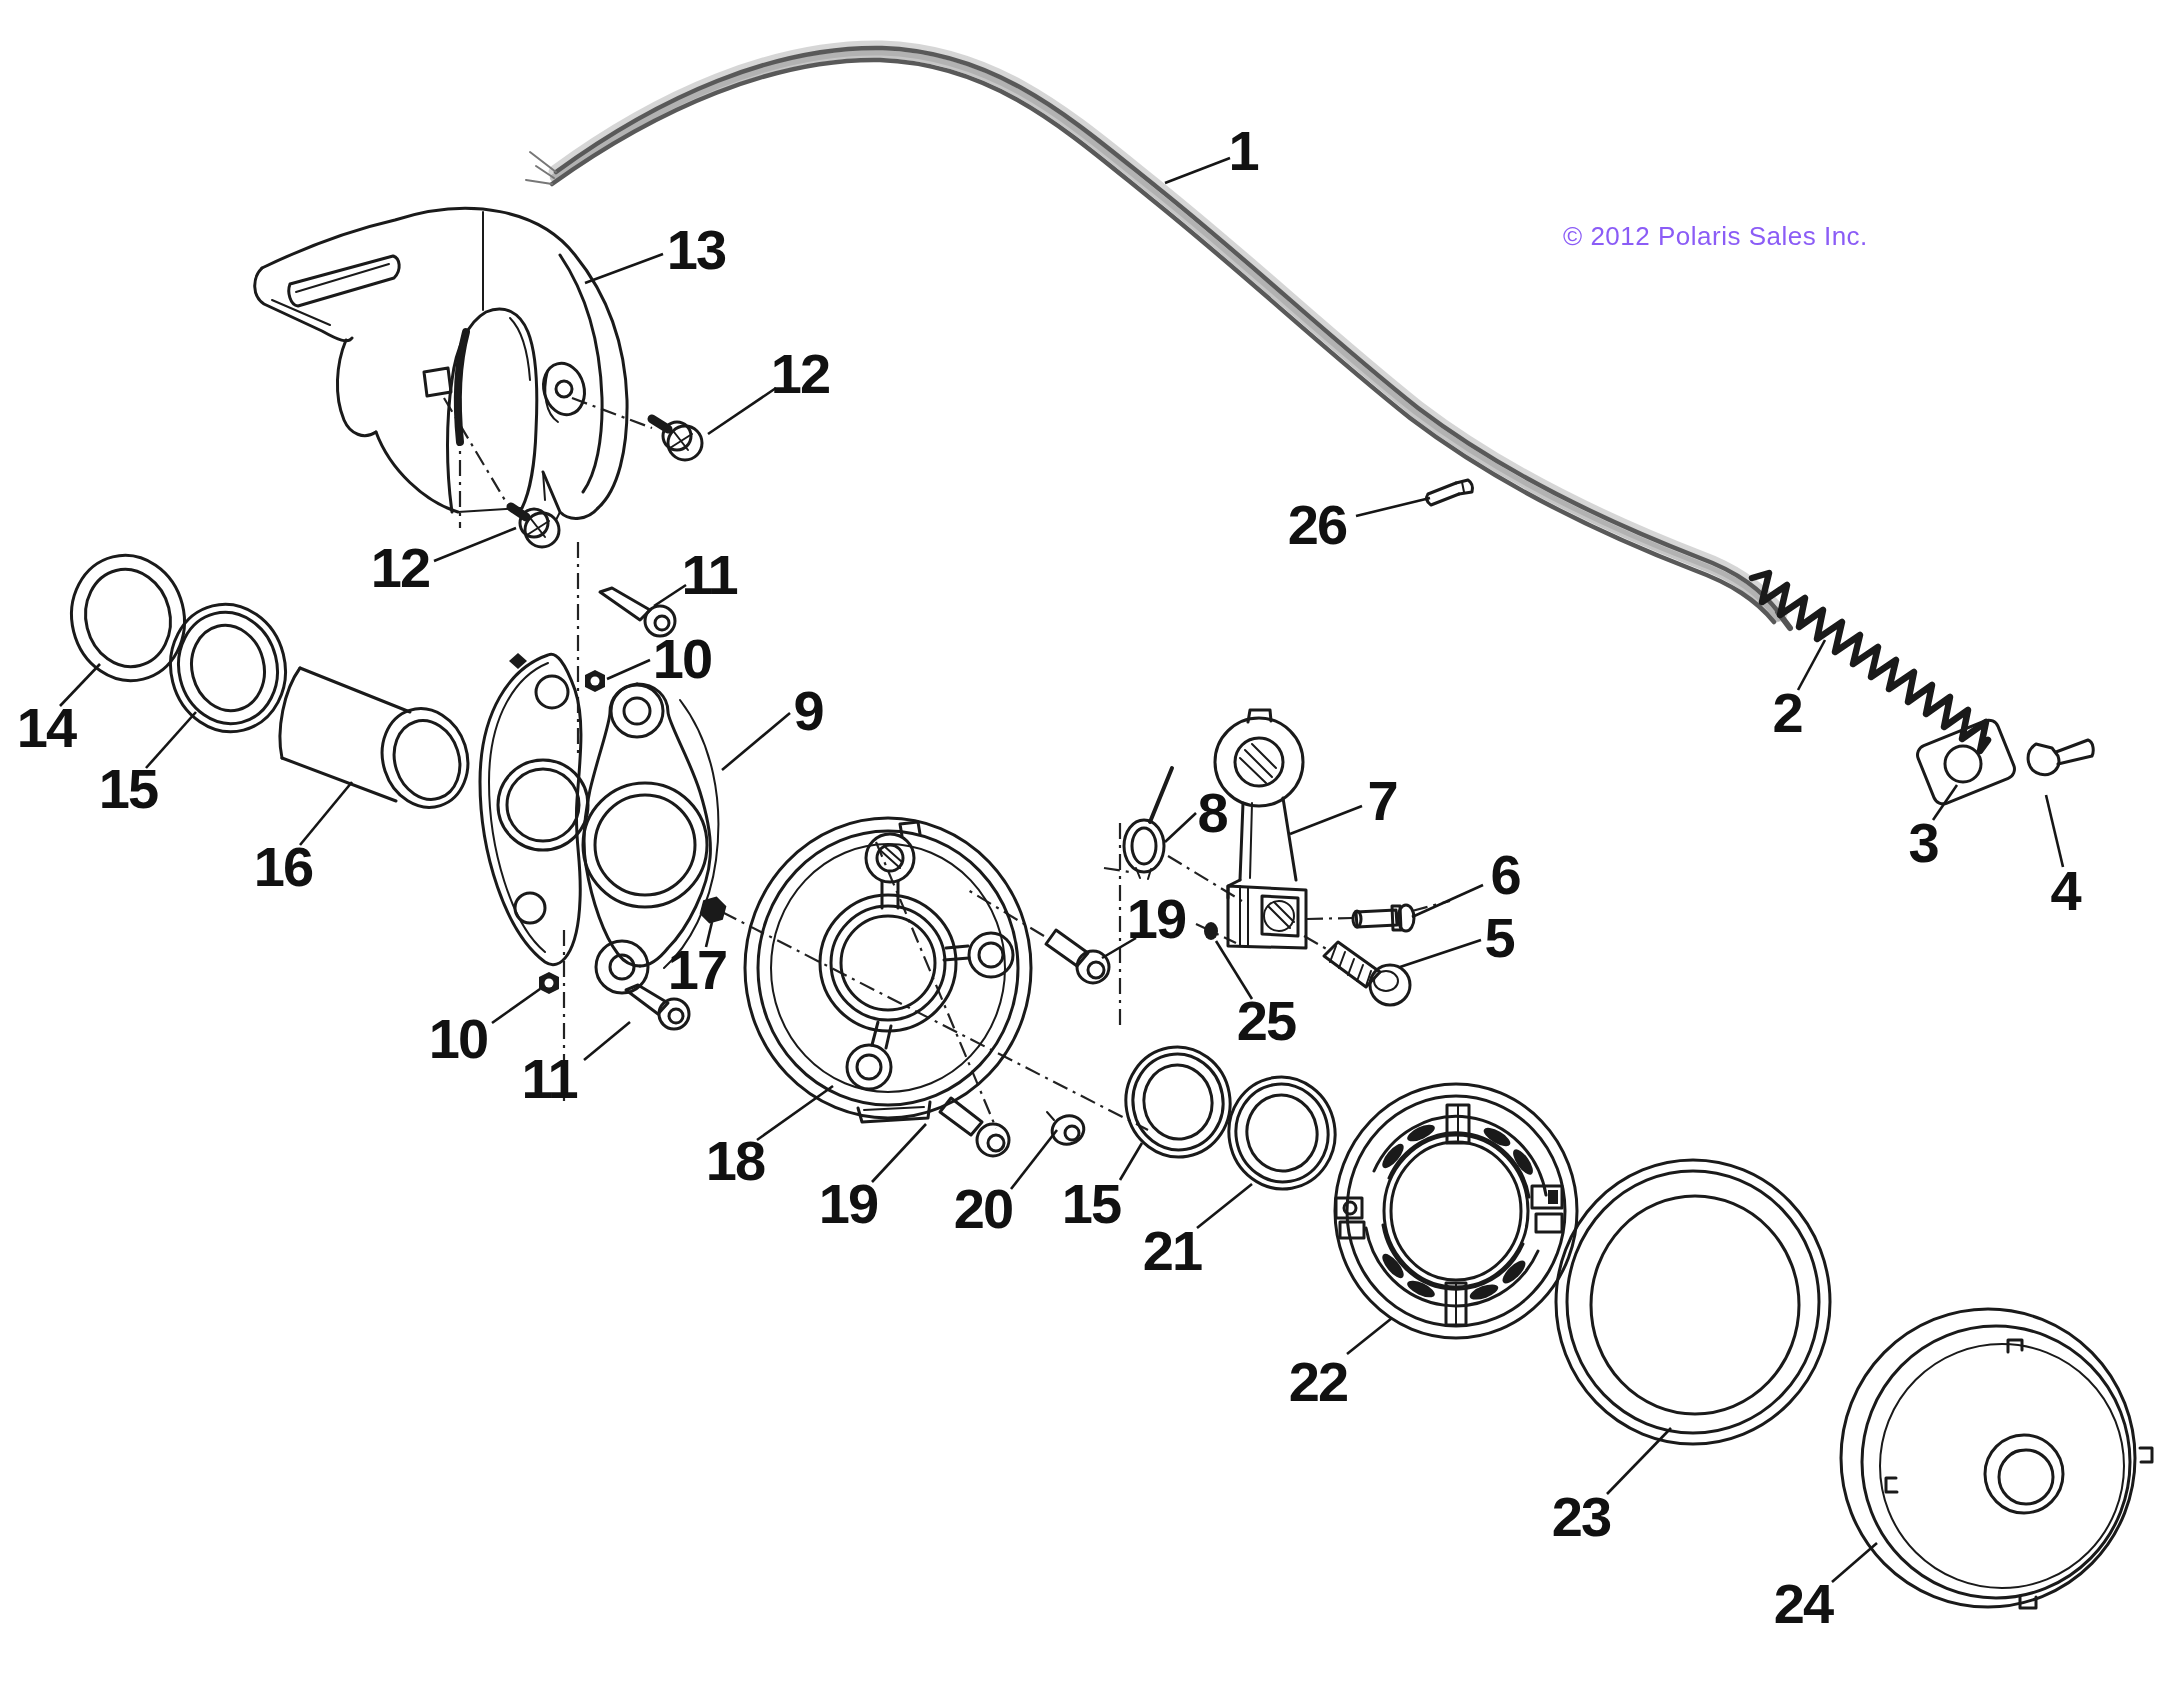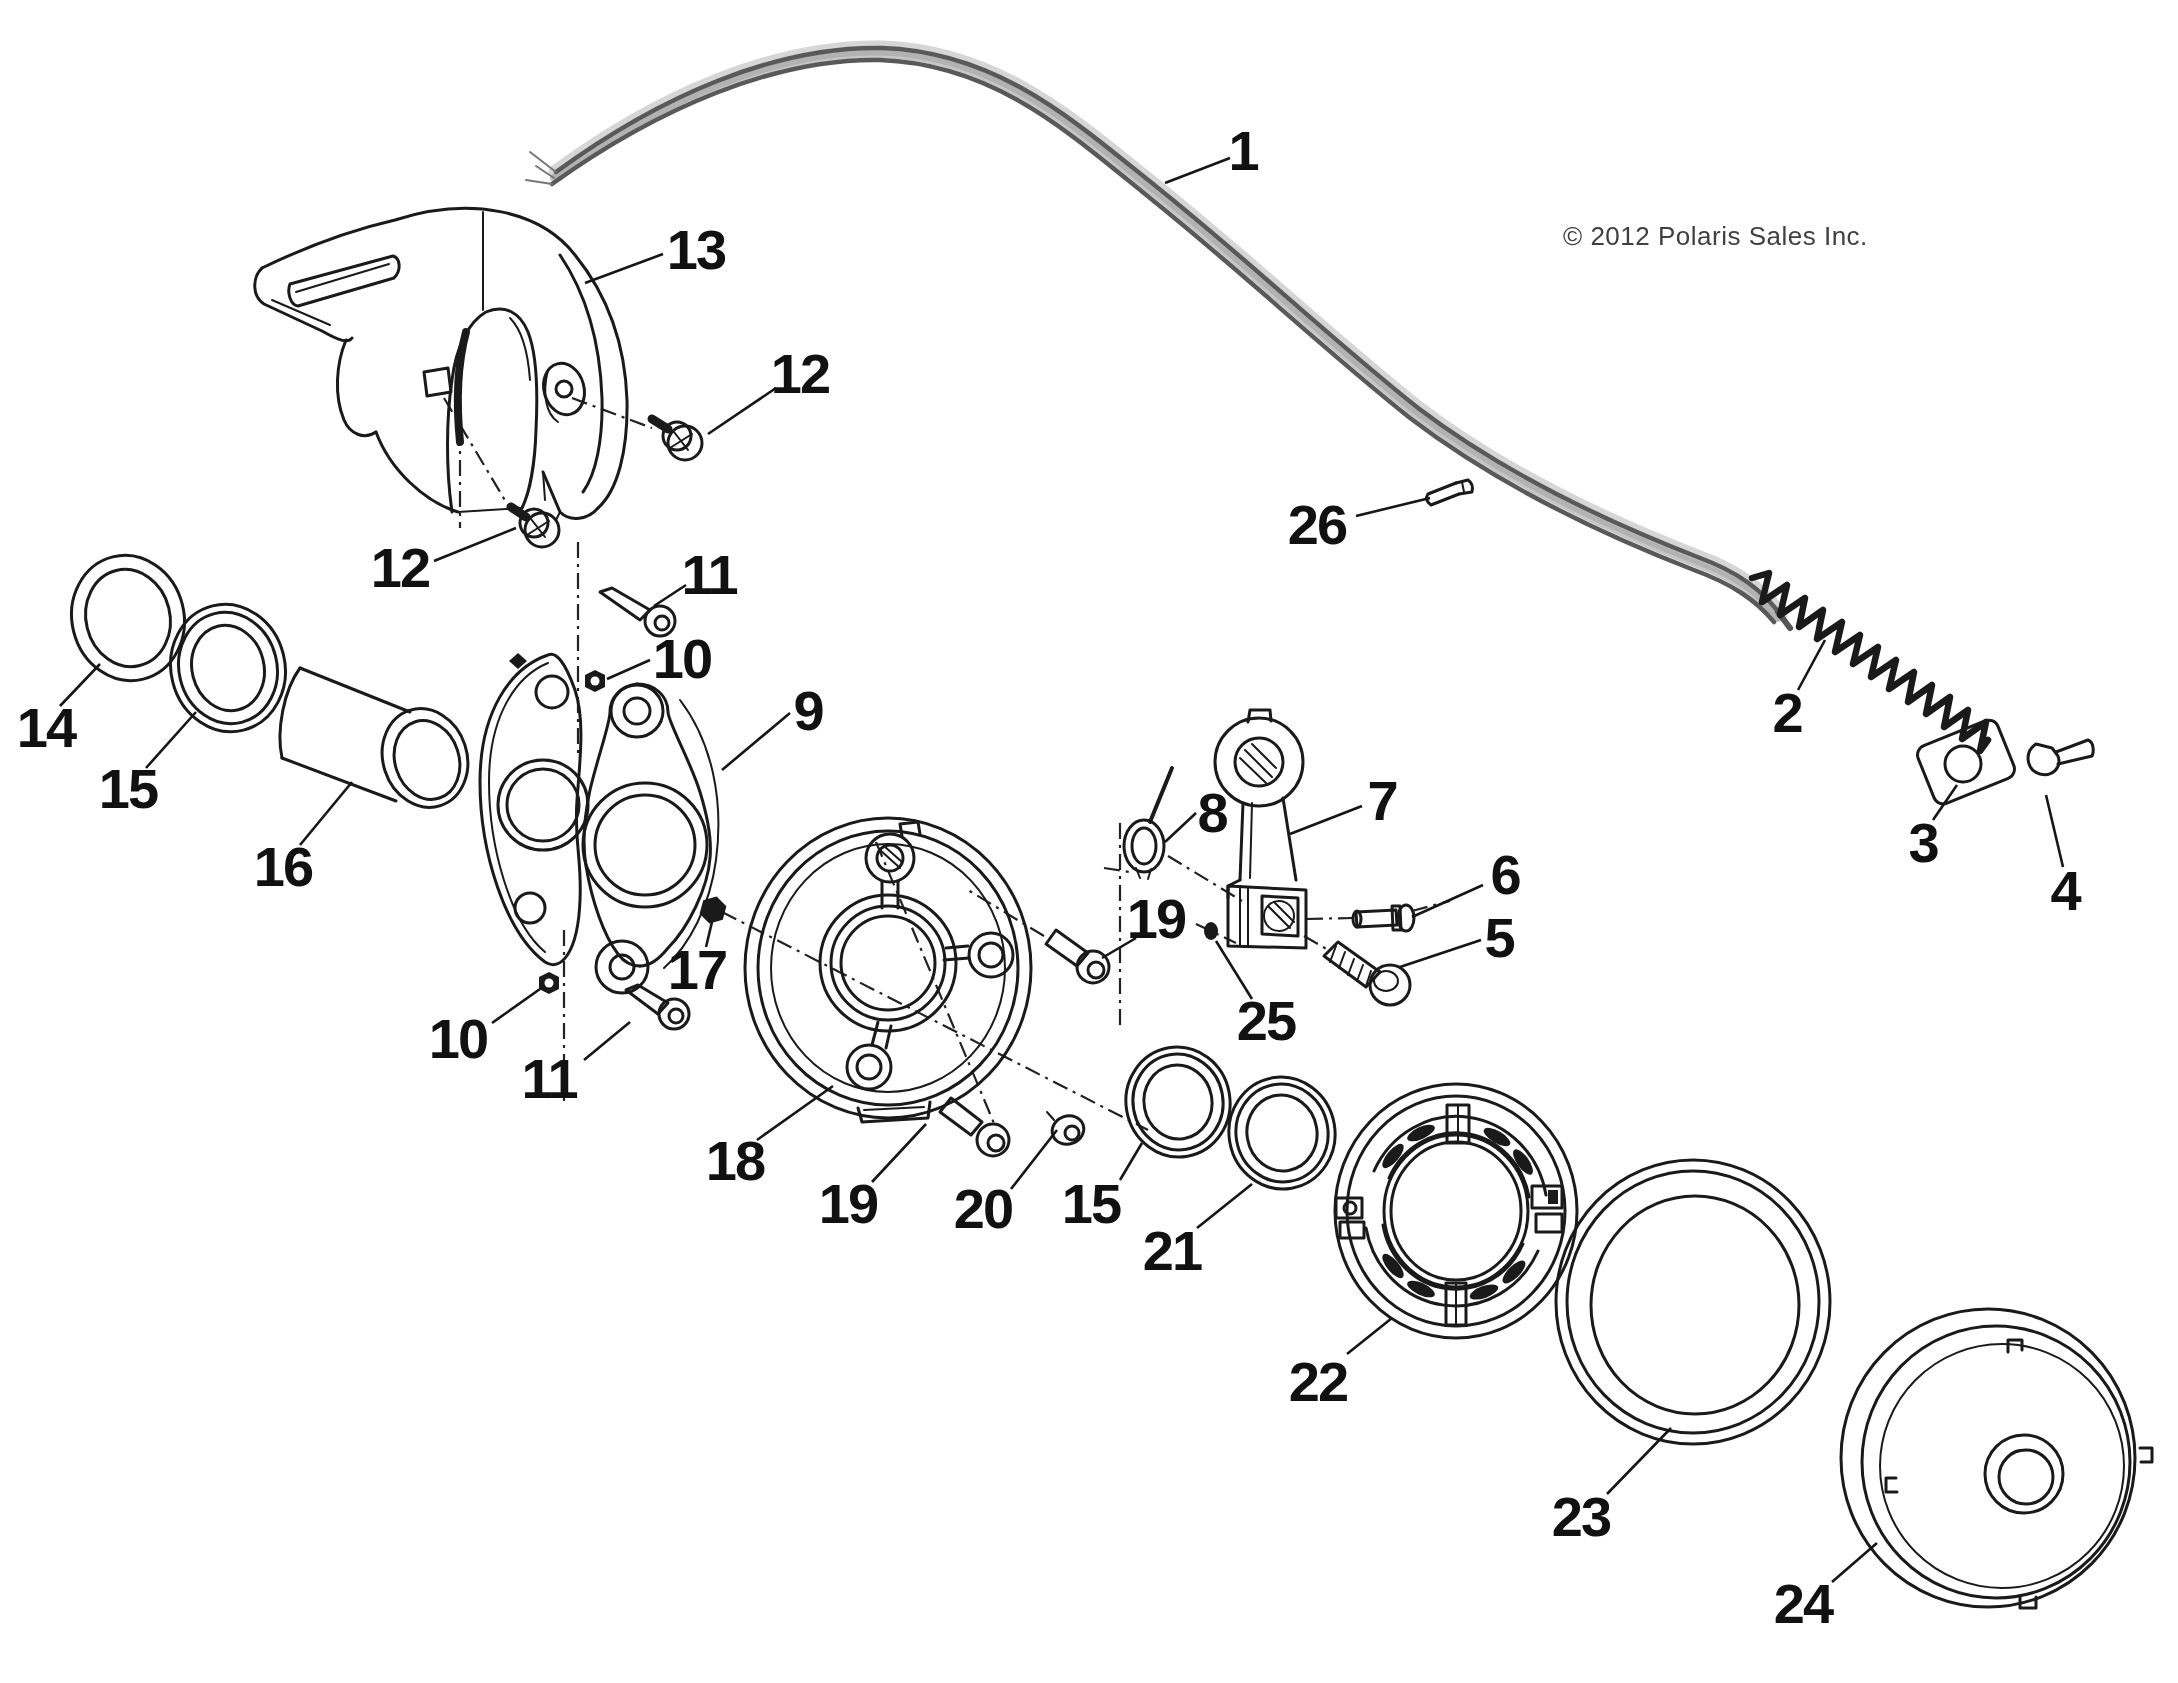--- a/index.html
+++ b/index.html
@@ -13,21 +13,21 @@
     width:2178px;height:1683px;
     background:var(--bg);
     overflow:hidden;
     font-family:"Liberation Sans",sans-serif;
   }
   .stage svg{position:absolute;left:0;top:0;width:100%;height:100%;}
   .copyright{
     position:absolute;
     left:1563px;top:221px;
     font-size:26px;
-    color:#404040;
+    color:#8b5cf6;
     letter-spacing:0.5px;
     white-space:nowrap;
   }
   
   .p{stroke:var(--line);fill:none;stroke-width:3;stroke-linecap:round;stroke-linejoin:round;}
   .p2{stroke:var(--line);fill:none;stroke-width:2;stroke-linecap:round;}
   .pf{fill:var(--line);stroke:none;}
   .dash{stroke:#222;fill:none;stroke-width:2.2;stroke-dasharray:16 6 3 6;}
   .leader{stroke:#161616;stroke-width:2.6;fill:none;}
   .callout{

